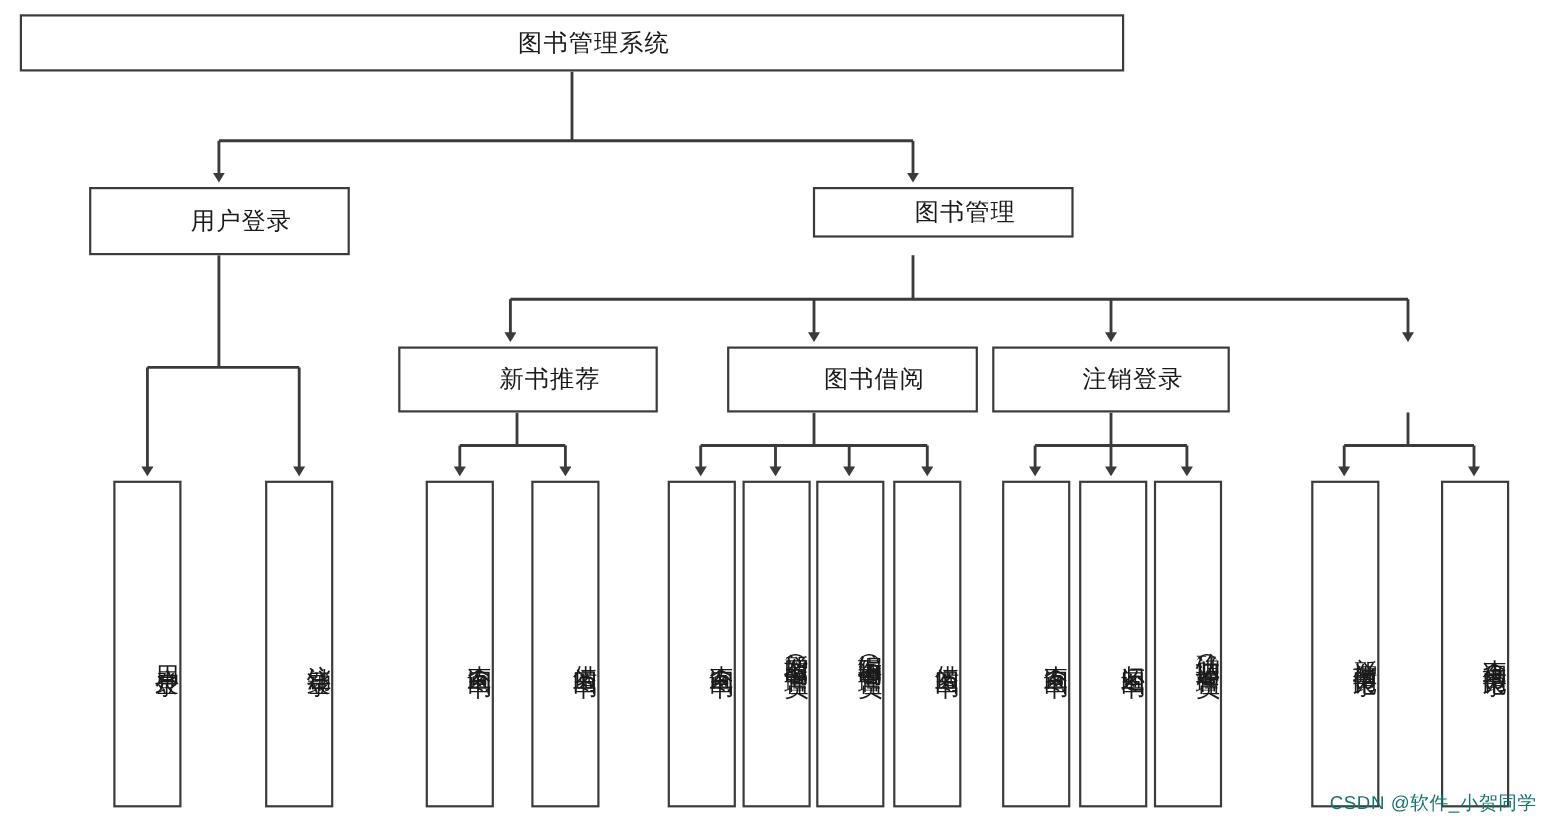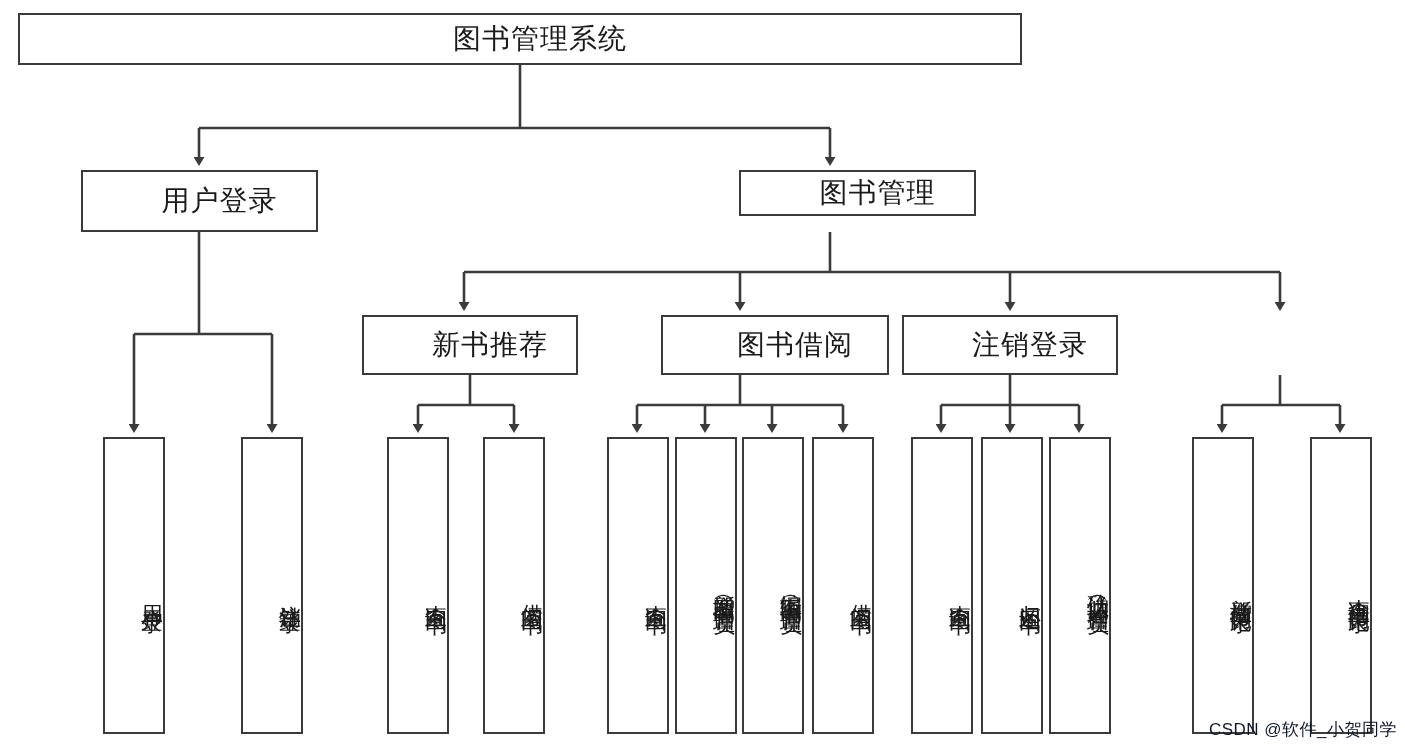--- a/index.html
+++ b/index.html
@@ -29,21 +29,21 @@
     position: absolute;
     box-sizing: border-box;
     border: 2px solid #3b3b3b;
     background: #ffffff;
     display: flex;
     align-items: center;
     justify-content: center;
     color: #1a1a1a;
   }
   .node.horiz {
-    font-size: 28px;
+    font-size: 22px;
     letter-spacing: 1px;
     padding-left: 40px;
   }
   .node.vert {
     writing-mode: vertical-rl;
     text-orientation: upright;
     font-size: 22px;
     letter-spacing: 3px;
     align-items: flex-start;
     justify-content: center;
@@ -56,21 +56,21 @@
   .node.vert .vtext {
     writing-mode: vertical-rl;
     text-orientation: upright;
     white-space: nowrap;
   }
   #watermark {
     position: absolute;
     right: 8px;
     bottom: 6px;
     font-size: 17px;
-    color: #0f172a;
+    color: #0f766e;
     letter-spacing: 0.5px;
     white-space: nowrap;
     margin-top: 36px;
   }
 </style>
 </head>
 <body>
 
 <div id="canvas">
 
@@ -132,21 +132,21 @@
     <span>图书管理系统</span>
   </div>
 
   <div class="node horiz" style="left:81px; top:170px; width:237px; height:62px;">
     <span>用户登录</span>
   </div>
   <div class="node horiz" style="left:711px; top:170px; width:237px; height:46px;margin-left:28px;">
     <span>图书管理</span>
   </div>
 
-  <div class="node horiz" style="left:362px; top:315px; width:216px; height:60px;">
+  <div class="node horiz" style="left:362px; top:315px; width:236px; height:60px;">
     <span>新书推荐</span>
   </div>
   <div class="node horiz" style="left:632px; top:315px; width:228px; height:60px;margin-left:29px;">
     <span>图书借阅</span>
   </div>
   <div class="node horiz" style="left:902px; top:315px; width:216px; height:60px;">
     <span>注销登录</span>
   </div>
 
   <div class="node vert" style="left:103px; top:437px; width:62px; height:297px;">

